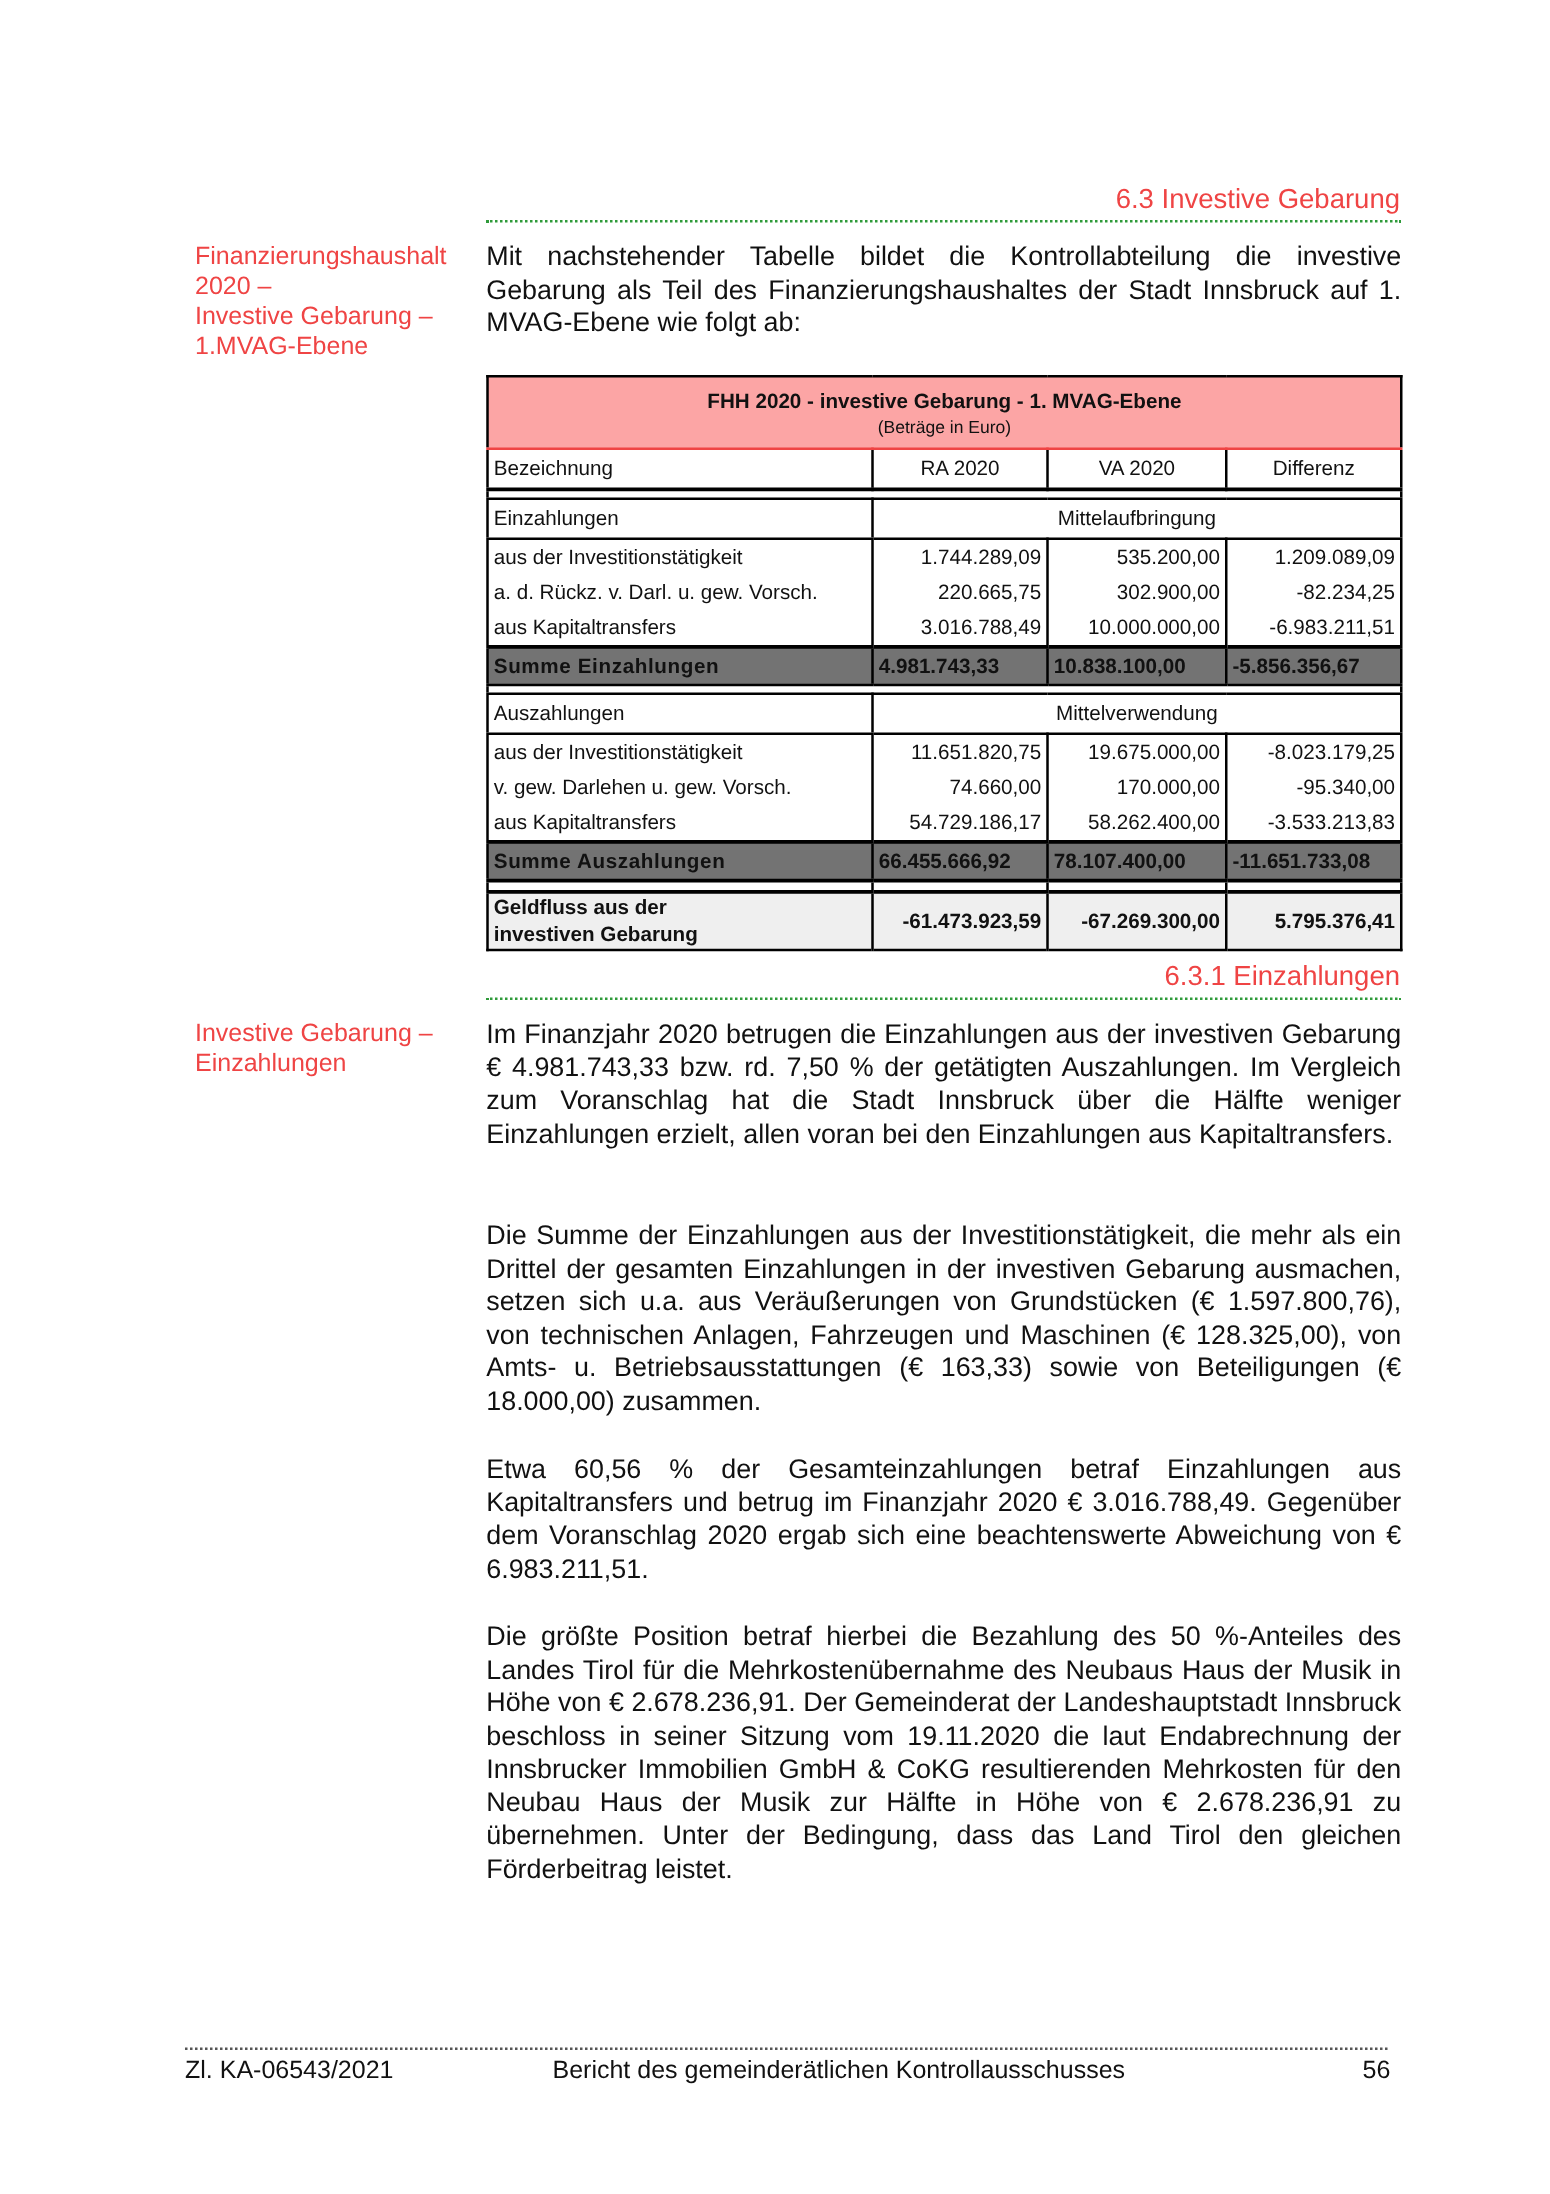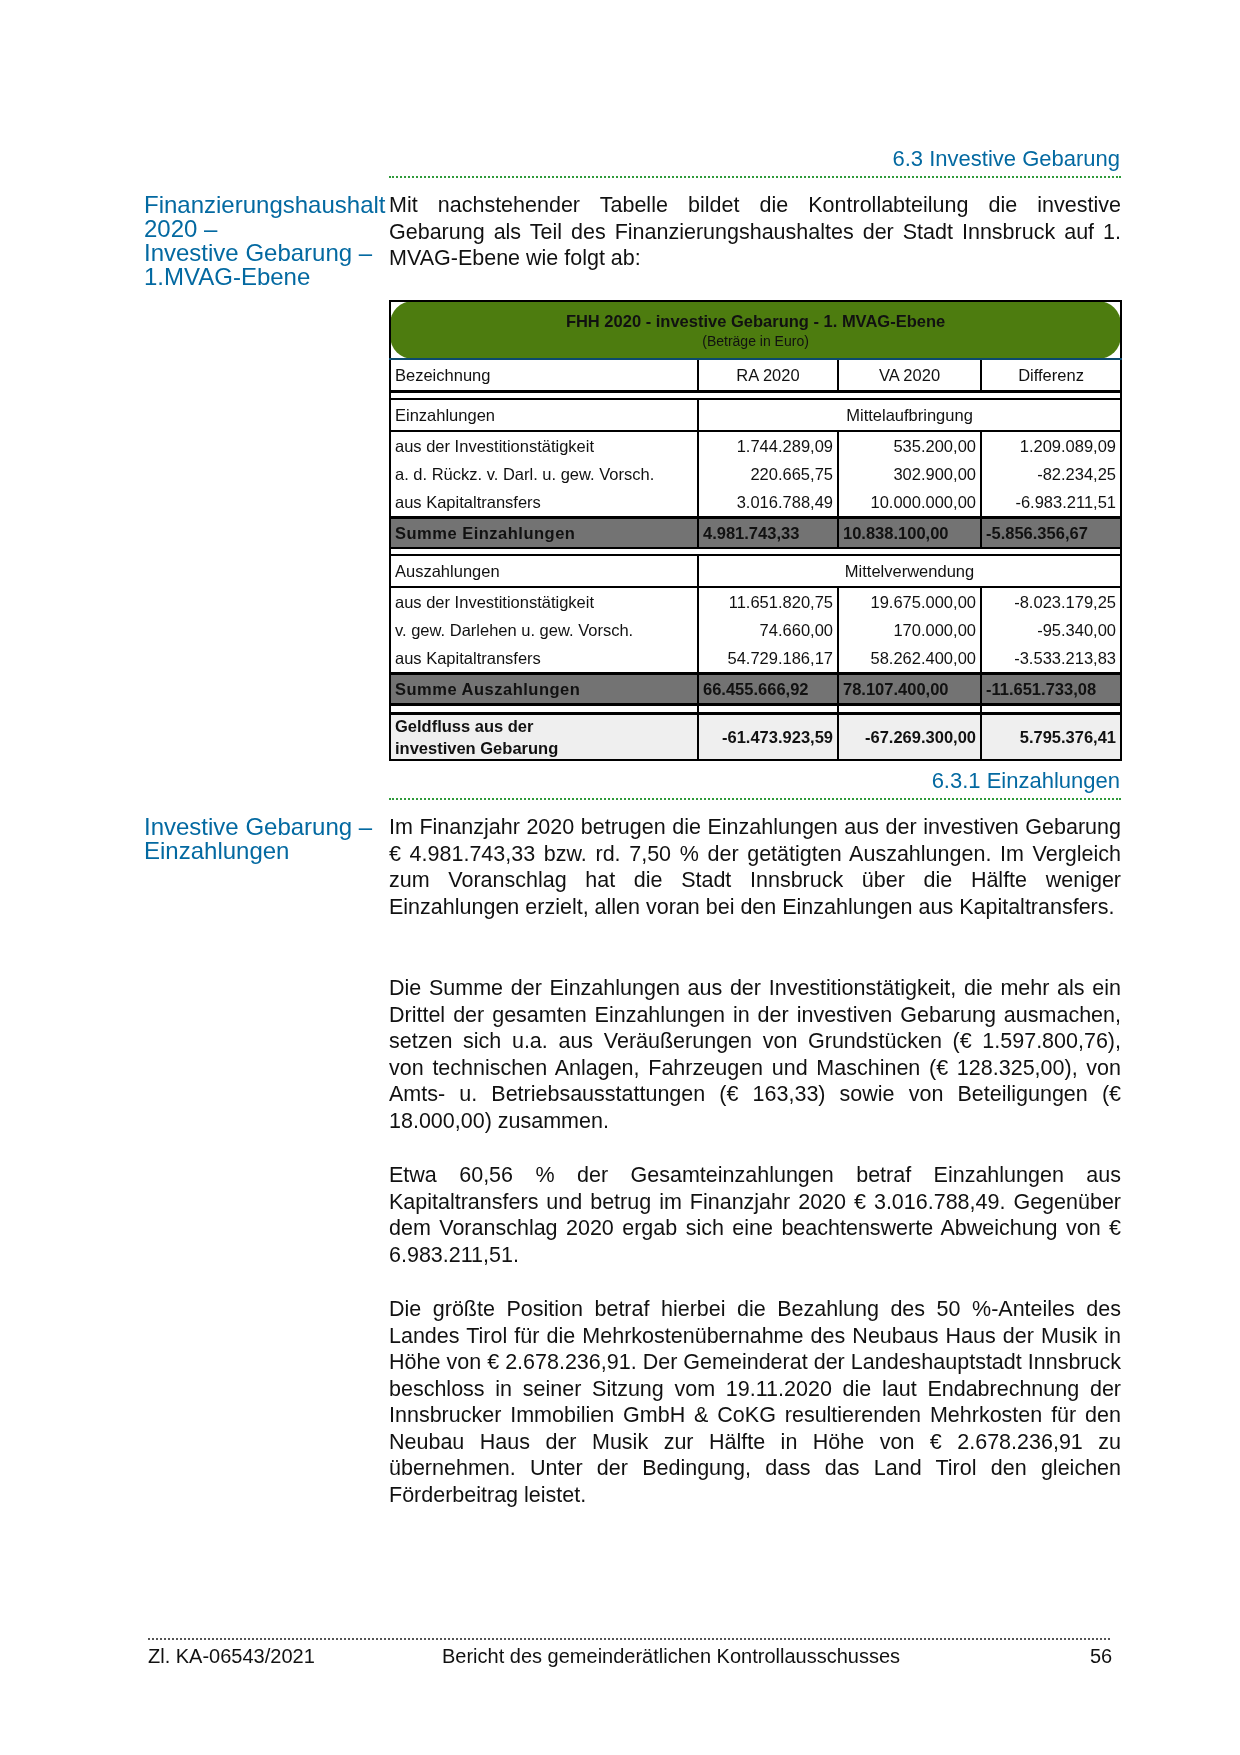--- a/index.html
+++ b/index.html
@@ -1,34 +1,34 @@
 <!DOCTYPE html>
 <html><head>
 <meta charset="utf-8">
 <style>
   html, body { margin: 0; padding: 0; background: #ffffff; }
   body { width: 1240px; height: 1755px; position: relative; overflow: hidden;
          font-family: "Liberation Sans", sans-serif; color: #111; }
-  .green { color: #0369a1; }
+  .green { color: #ef4444; }
   .section-heading { position: absolute; right: 120px; font-size: 22px; text-align: right; }
   .dotted-rule { position: absolute; left: 389px; width: 732px; height: 0;
                  border-top: 2px dotted #2f9a3a; }
-  .margin-note { position: absolute; left: 144px; width: 230px; font-size: 24px; line-height: 24px; }
+  .margin-note { position: absolute; left: 156px; width: 230px; font-size: 20px; line-height: 24px; }
   .para { position: absolute; left: 389px; width: 732px; font-size: 21.5px; line-height: 26.5px;
           text-align: justify; hyphens: manual; }
   
   .fin-table { position: absolute; left: 389px; top: 300px; width: 731px;
                border-collapse: collapse; font-size: 16.5px; table-layout: fixed;
                border: 2px solid #000; }
   .fin-table td { padding: 0 4px; height: 28px; vertical-align: middle; white-space: nowrap; }
   .fin-table col.c1 { width: 308px; }
   .fin-table col.c2 { width: 140px; }
   .fin-table col.c3 { width: 143px; }
   .fin-table col.c4 { width: 140px; }
-  .t-title { background: #4d7c0f; text-align: center; border-bottom: 2px solid #0c4a6e; height: 56px !important; border-radius: 23px; }
+  .t-title { background: #fca5a5; text-align: center; border-bottom: 2px solid #ef4444; height: 56px !important; }
   .t-title .main { font-weight: bold; font-size: 16.5px; display: block; }
   .t-title .sub { font-size: 14px; display: block; margin-top: 2px; }
   .hdr td { border-left: 2px solid #000; height: 30px; }
   .hdr td:first-child { border-left: none; }
   .hdr td.num { text-align: center; }
   .sep td { height: 5px !important; padding: 0; border-top: 3px solid #000; border-bottom: 2px solid #000; }
   .sep-top td { height: 5px !important; padding: 0; border-bottom: 2px solid #000; }
   .group td { height: 30px; border-bottom: 2px solid #000; }
   .group td.grp-right { border-left: 2px solid #000; text-align: center; }
   .row td { border-left: 2px solid #000; margin-left: 32px; }

